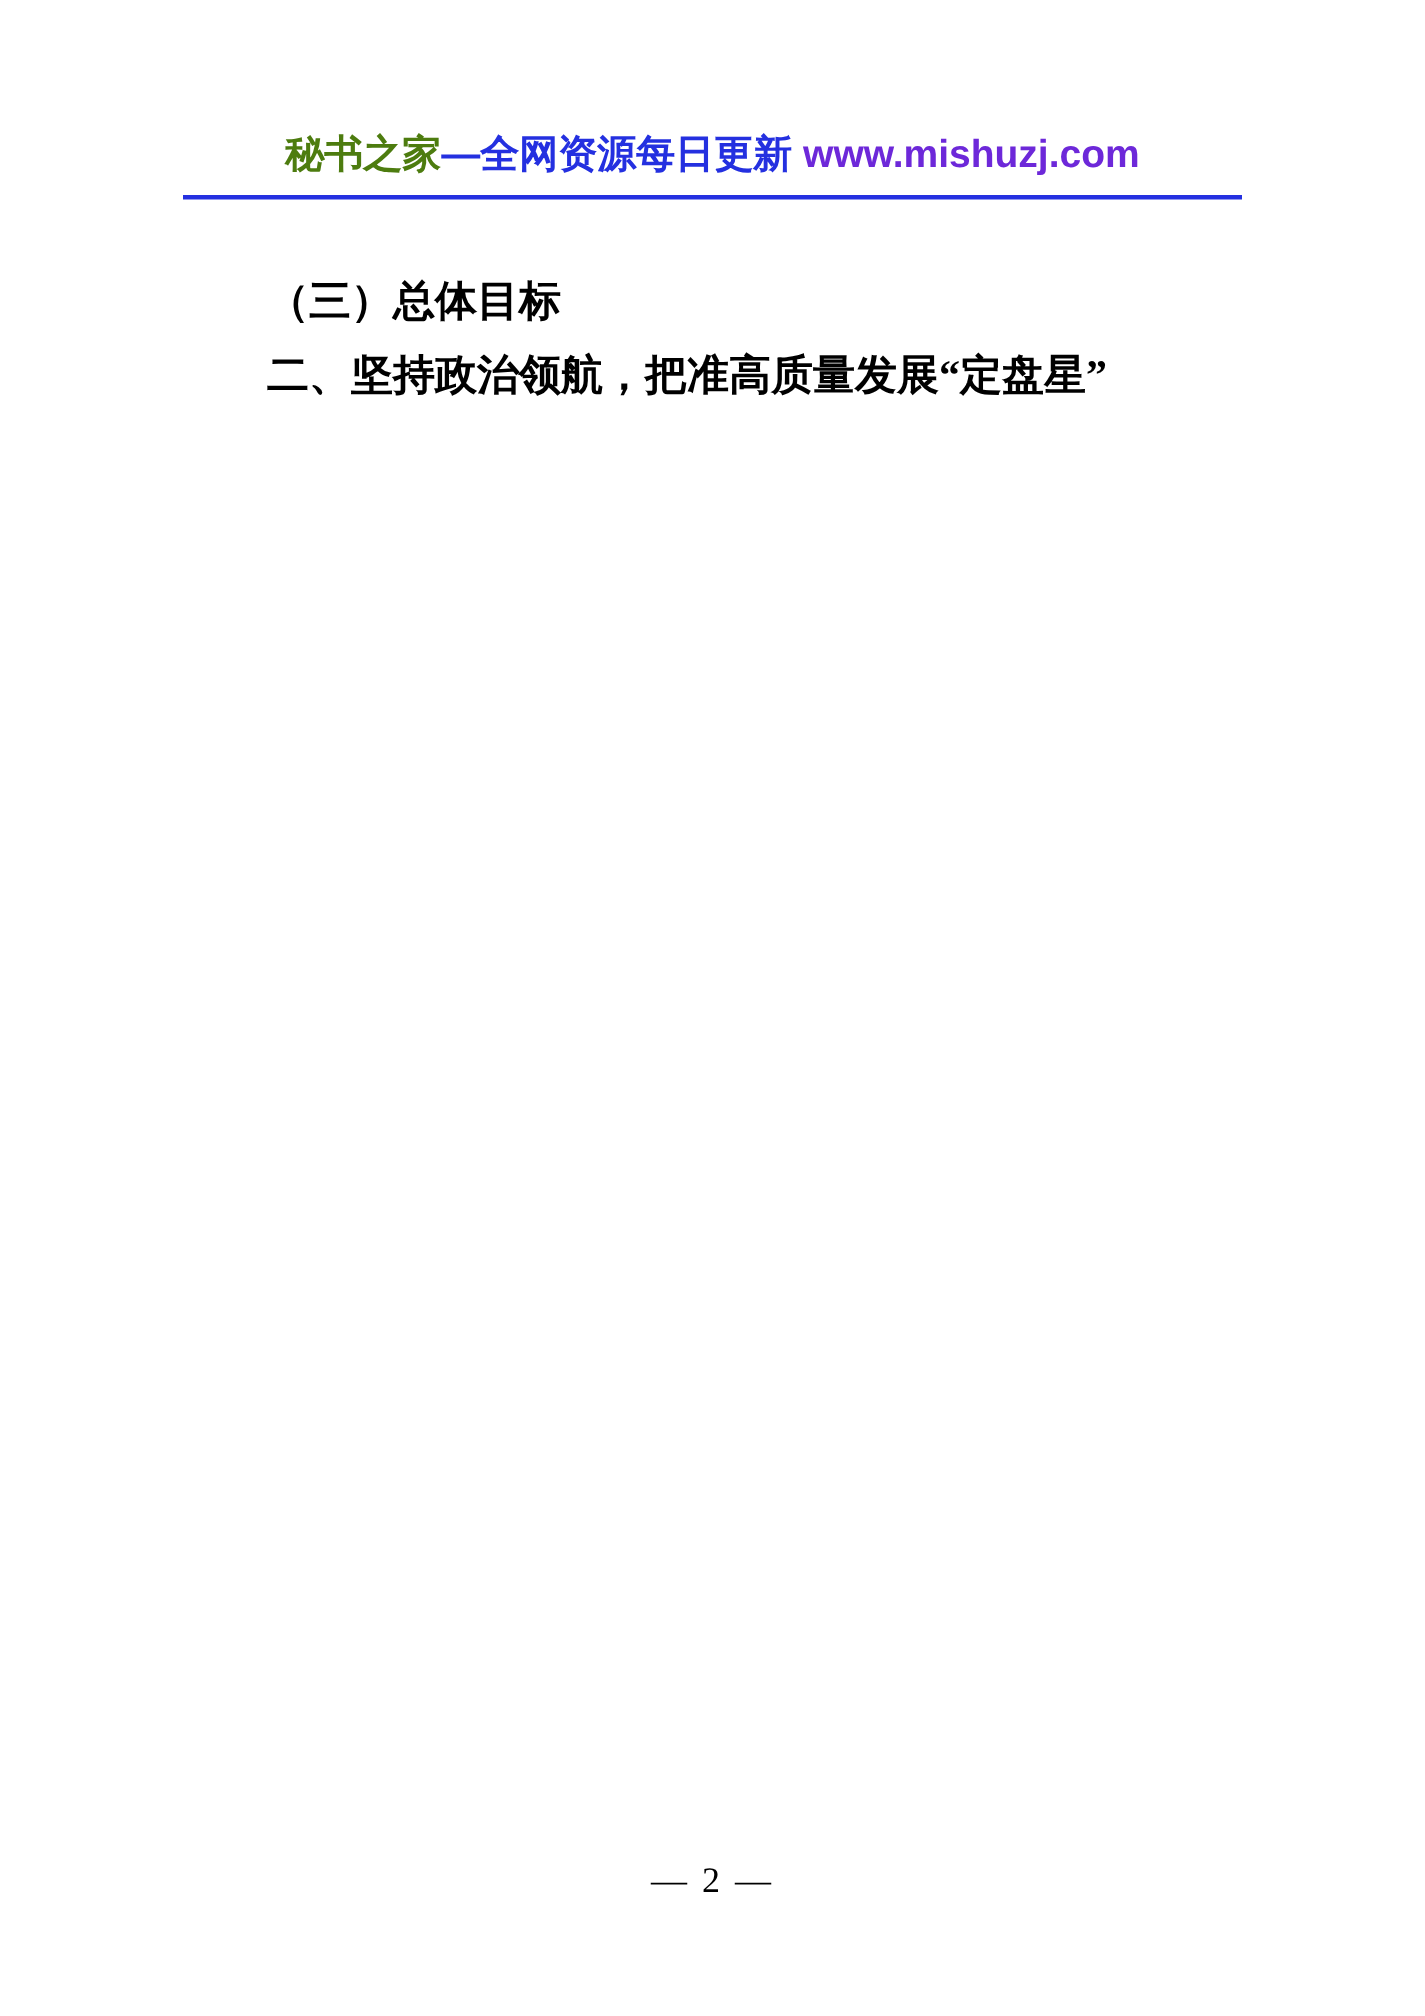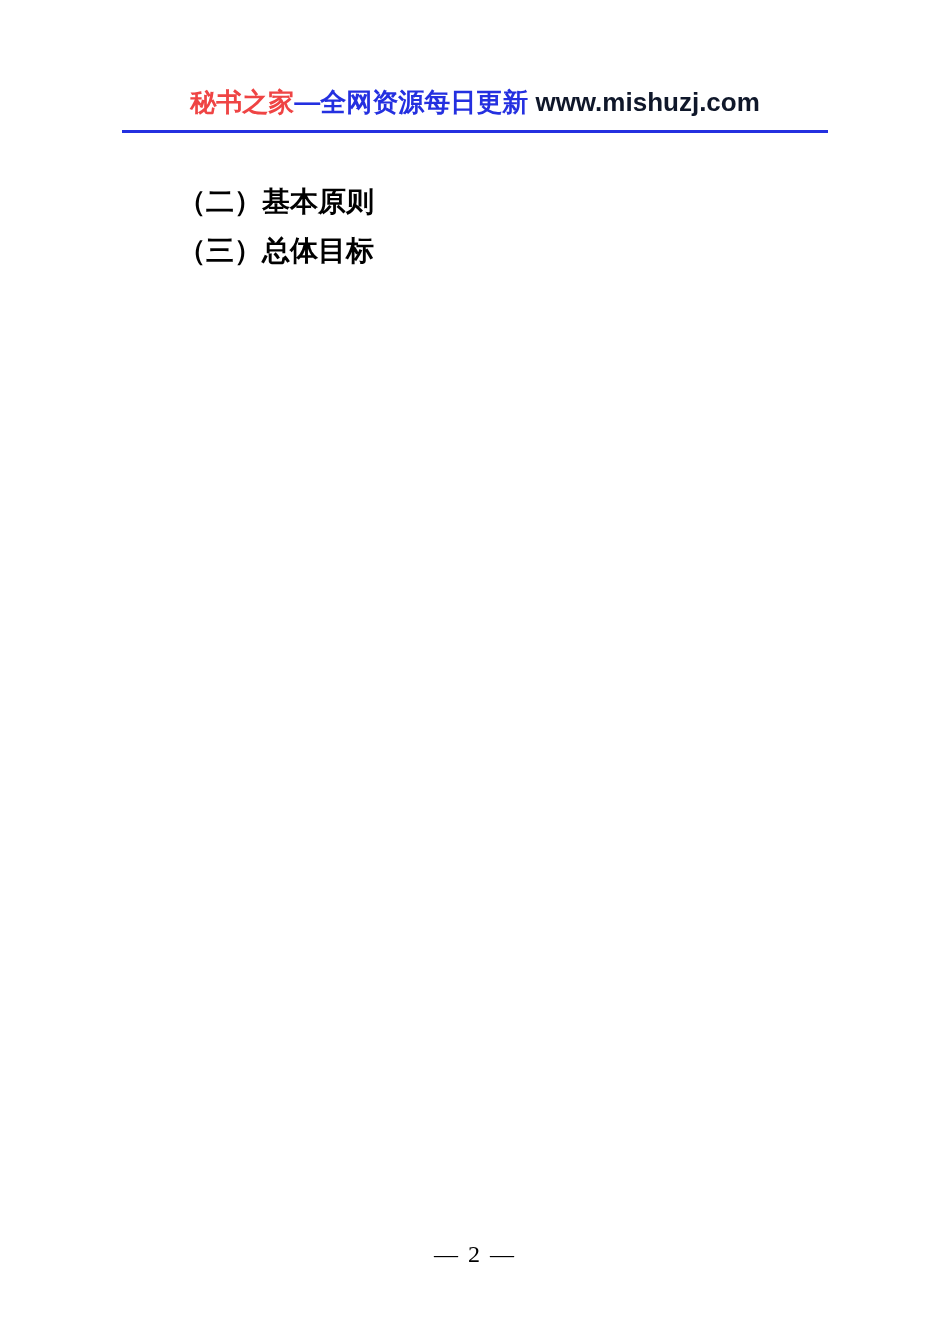--- a/index.html
+++ b/index.html
@@ -19,23 +19,23 @@
     padding: 86px 122px 0 122px;
   }
   .site-header {
     text-align: center;
     font-size: 26px;
     line-height: 32px;
     font-weight: bold;
     white-space: nowrap;
     font-family: "Liberation Sans", "DejaVu Sans", sans-serif;
   }
-  .brand { color: #ef4444; }
+  .brand { color: #4d7c0f; }
   .tagline { color: #2430e0; margin-top: 44px; }
-  .site-url { color: #0f172a; text-decoration: none; cursor: pointer; }
+  .site-url { color: #6d28d9; text-decoration: none; cursor: pointer; }
   .header-rule {
     margin-top: 12px;
     border-bottom: 3px solid #2430e0;
     height: 0;
   }
   .doc-body {
     margin-top: 44px;
     font-size: 28px;
     line-height: 49px;
     text-align: justify;
@@ -65,21 +65,21 @@
 
 <div class="page">
 
   <header class="site-header">
     <span class="brand">秘书之家</span><span class="tagline">—全网资源每日更新 </span><a class="site-url">www.mishuzj.com</a>
   </header>
 
   <div class="header-rule"></div>
 
   <main class="doc-body">
-    <h3 class="doc-heading">（二）基本原则</h3>
     <h3 class="doc-heading">（三）总体目标</h3>
+    <h3 class="doc-heading">二、坚持政治领航，把准高质量发展“定盘星”</h3>
   </main>
 
   <footer class="page-footer">
     <span>— 2 —</span>
   </footer>
 
 </div>
 
 </body></html>

